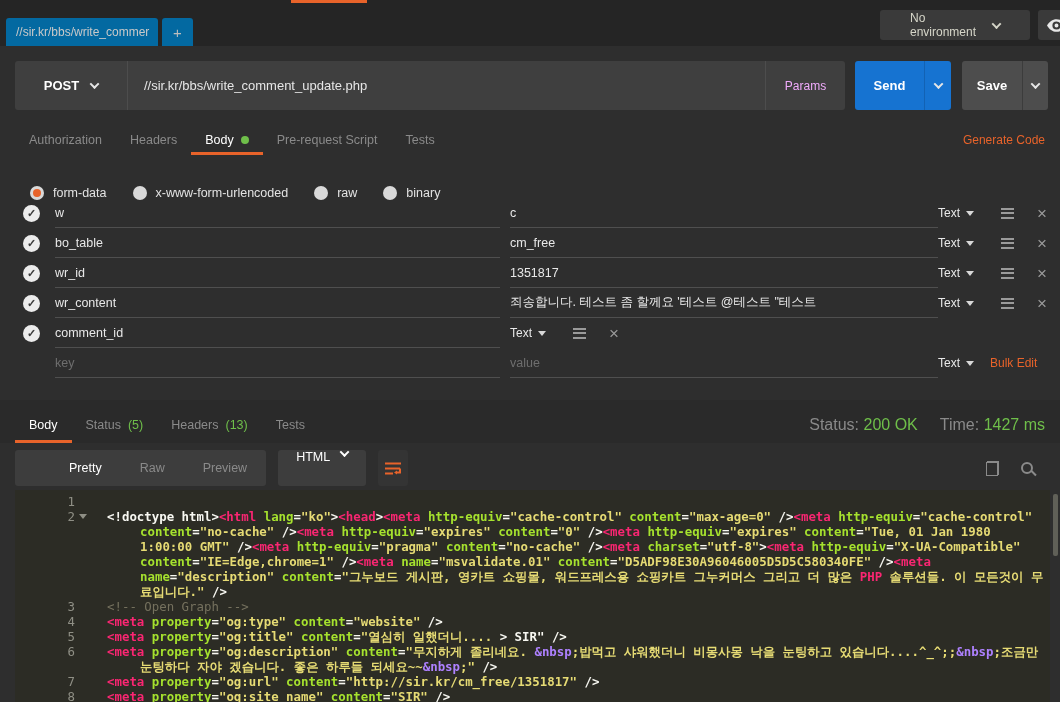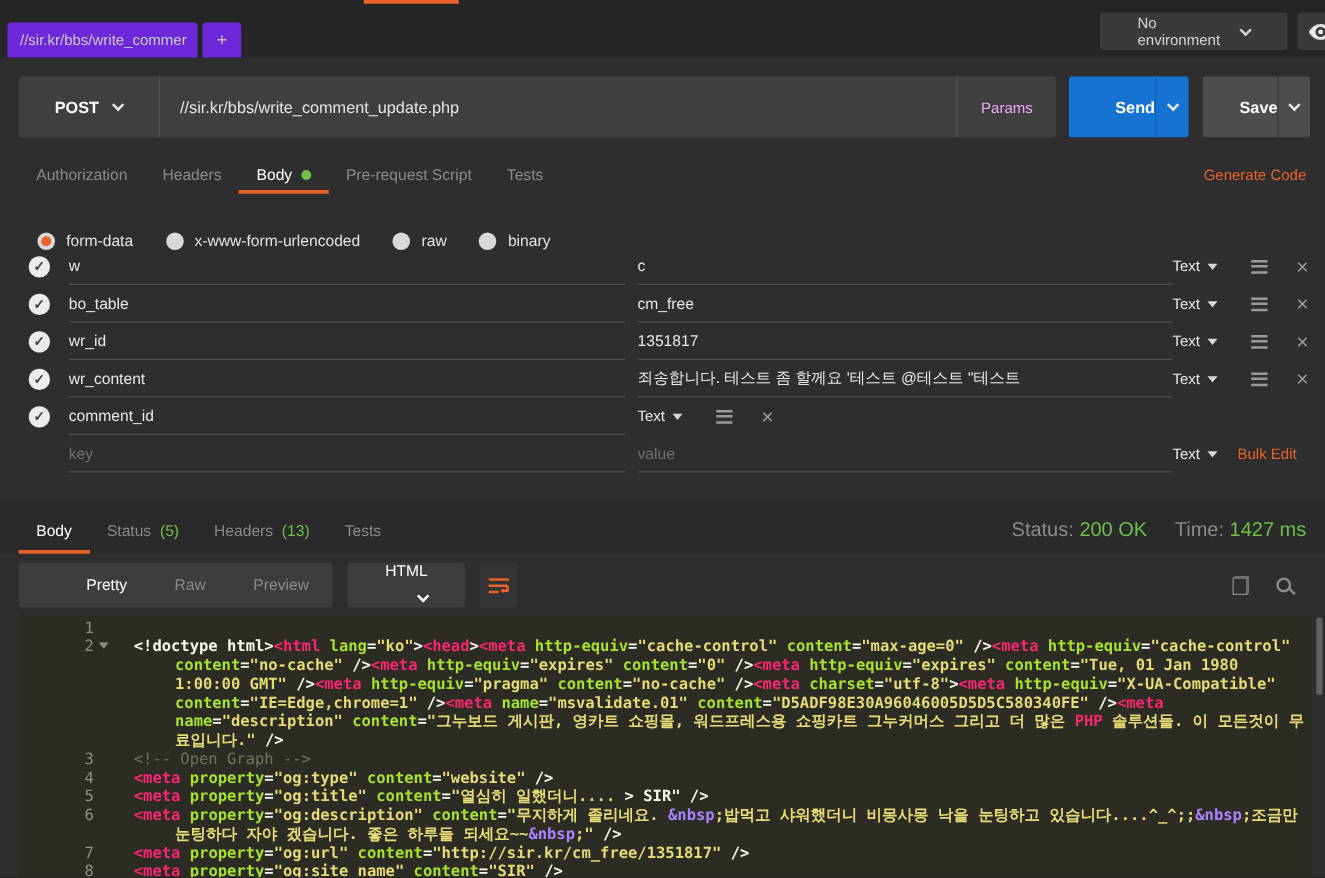--- a/index.html
+++ b/index.html
@@ -3,21 +3,21 @@
 <meta charset="utf-8">
 <style>
   * { margin:0; padding:0; box-sizing:border-box; }
   html,body { background:#222; }
   .app { position:relative; width:1060px; height:702px; background:#2e2e2e; overflow:hidden;
          font-family:"Liberation Sans", sans-serif; }
 
   
   .hdr { position:absolute; top:0; left:0; right:0; height:46px; background:#252525; }
   .orange-frag { position:absolute; left:291px; top:0; width:76px; height:3px; background:#e8632a; }
-  .req-tab { position:absolute; bottom:0; height:28px; background:#6d28d9; border-radius:3px 3px 0 0;
+  .req-tab { position:absolute; bottom:0; height:28px; background:#0369a1; border-radius:3px 3px 0 0;
              color:#c9c9c9; font-size:12px; display:flex; align-items:center; }
   .req-tab.main { left:6px; width:152px; padding:0 10px; white-space:nowrap; overflow:hidden; }
   .req-tab.plus { left:162px; width:31px; justify-content:center; color:#bdbdbd; font-size:15px; }
   .env-select { position:absolute; top:10px; left:880px; width:150px; height:30px; background:#3a3a3a;
                 border-radius:3px; color:#d6d6c9; font-size:12px; display:flex; align-items:center;
                 justify-content:space-between; padding:0 30px; }
   .eye-btn { position:absolute; top:10px; left:1038px; width:36px; height:30px; background:#3a3a3a;
              border-radius:3px; display:flex; align-items:center; justify-content:center; }
   .chev { display:inline-block; width:7px; height:7px; border-right:2px solid currentColor;
           border-bottom:2px solid currentColor; transform:rotate(45deg) translate(-1px,-1px); }
@@ -27,21 +27,21 @@
                border-radius:3px; display:flex; align-items:stretch; }
   .method { flex:0 0 113px; display:flex; align-items:center; justify-content:center; gap:12px;
             color:#fff; font-weight:bold; font-size:13px; border-right:1px solid #4d4d4d; }
   .method .chev, .seg-chev .chev { color:#e6e6e6; }
   .url-text { flex:1; display:flex; align-items:center; padding-left:16px; color:#e6e6e6; font-size:13px; }
   .params-btn { flex:0 0 80px; display:flex; align-items:center; justify-content:center; color:#f0abfc;
                 font-size:12px; border-left:1px solid #4d4d4d; }
   .btn-group { position:absolute; top:61px; height:49px; border-radius:3px; overflow:hidden; display:flex; }
   .btn-group.send { left:855px; width:96px; }
   .btn-group.save { left:962px; width:86px; }
-  .seg-main { flex:1; display:flex; align-items:center; justify-content:flex-end; color:#fff;
+  .seg-main { flex:1; display:flex; align-items:center; justify-content:center; color:#fff;
               font-weight:bold; font-size:13px; }
   .seg-chev { flex:0 0 27px; display:flex; align-items:center; justify-content:center; }
   .send .seg-main, .send .seg-chev { background:#1673d1; }
   .send .seg-chev { border-left:1px solid #1262b4; }
   .save .seg-main, .save .seg-chev { background:#4d4d4d; }
   .save .seg-chev { flex:0 0 26px; border-left:1px solid #3c3c3c; }
 
   
   .req-tabs { position:absolute; top:125px; left:15px; right:15px; height:30px; display:flex; align-items:center; }
   .rt-item { position:relative; height:100%; display:flex; align-items:center; gap:7px; padding:0 14px;
@@ -87,22 +87,22 @@
   .status-area { margin-left:auto; display:flex; gap:22px; font-size:16px; align-items:center; }
   .st-label { color:#8a8a8a; }
   .st-val { color:#6fbf4a; }
 
   
   .view-row { position:absolute; top:450px; left:15px; right:15px; height:36px; display:flex;
               align-items:center; gap:12px; }
   .view-group { display:flex; background:#3d3d3d; border-radius:3px; height:36px;padding-left:35px; }
   .view-btn { padding:0 19px; display:flex; align-items:center; color:#8a8a8a; font-size:12.5px; }
   .view-btn.active { color:#fff; }
-  .fmt-select { background:#3d3d3d; border-radius:3px; height:36px; display:flex; align-items:flex-end;
-                gap:11px; padding:0 30px; color:#fff; font-size:12.5px;flex-direction:column; }
+  .fmt-select { background:#3d3d3d; border-radius:3px; height:36px; display:flex; align-items:flex-start;
+                gap:11px; padding:0 18px; color:#fff; font-size:12.5px; }
   .wrap-btn { width:30px; height:36px; background:#343434; border-radius:3px; display:flex;
               align-items:center; justify-content:center; }
   .right-icons { margin-left:auto; display:flex; gap:22px; align-items:center; padding-right:12px; }
   .copy-icon { position:relative; width:13px; height:15px; }
   .copy-icon::before { content:""; position:absolute; right:0; top:0; width:10px; height:12px;
                        border:1.5px solid #8a8a8a; }
   .copy-icon::after { content:""; position:absolute; left:0; bottom:0; width:10px; height:12px;
                       border:1.5px solid #8a8a8a; background:#2e2e2e; }
   .search-icon { width:12px; height:12px; border:2px solid #8a8a8a; border-radius:50%; position:relative; }
   .search-icon::after { content:""; position:absolute; width:7px; height:2px; background:#8a8a8a;

